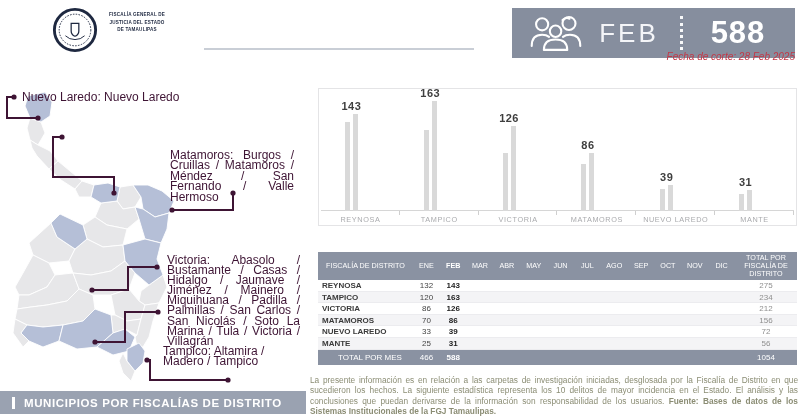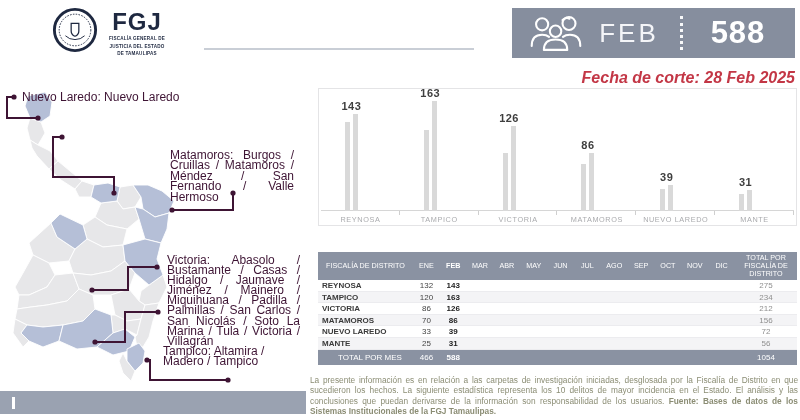--- a/index.html
+++ b/index.html
@@ -14,22 +14,22 @@
   .logo-org { font-size:4.6px; font-weight:bold; line-height:5.6px; letter-spacing:.2px; margin-top:2px; }
   .title { position:absolute; left:195px; top:17px; width:288px; text-align:center;
            font-size:20px; font-weight:bold; letter-spacing:1px; color:#1e2840; }
   .title-underline { position:absolute; left:204px; top:48px; width:270px; height:2px; background:#c9ced6; }
   .badge { position:absolute; left:512px; top:8px; width:283px; height:50px; background:#868e9e;
            display:flex; align-items:center; padding:0 18px; }
   .badge-icon { width:52px; height:40px; flex:0 0 auto; }
   .badge-month { flex:1; text-align:center; color:#f4f5f8; font-size:26px; font-weight:400; letter-spacing:3px; }
   .badge-divider { width:0; height:34px; border-left:3px dotted #fff; opacity:.95; margin:0 16px 0 4px; }
   .badge-count { color:#fff; font-size:31px; font-weight:bold; letter-spacing:1px; min-width:78px; text-align:center; }
-  .cutoff { position:absolute; left:495px; top:69px; width:300px; text-align:right;
-            font-size:16px; font-style:italic; font-weight:bold; color:#c33746; }
+  .cutoff { position:absolute; left:495px; top:51px; width:300px; text-align:right;
+            font-size:10px; font-style:italic; font-weight:normal; color:#c33746; }
 
   
   .map-svg { position:absolute; left:0; top:88px; width:310px; height:302px; }
   .map-note { position:absolute; color:#3e1434; font-size:12px; line-height:10.4px; text-align:justify; }
   .note-nuevo-laredo { left:22px; top:92px; width:170px; text-align:left; }
   .note-reynosa   { left:73px;  top:114px; width:118px; }
   .note-matamoros { left:170px; top:150px; width:124px; }
   .note-victoria  { left:167px; top:223px; width:133px; line-height:10.1px;margin-top:32px; }
   .note-mante     { left:167px; top:306px; width:131px; line-height:10.1px; }
   .note-tampico   { left:163px; top:346px; width:130px; text-align:left; }
@@ -80,21 +80,20 @@
 
 <div class="page">
 
   <svg class="seal" viewBox="0 0 48 48">
     <circle cx="24" cy="24" r="21.5" fill="none" stroke="#1e2840" stroke-width="3"></circle>
     <circle cx="24" cy="24" r="16.5" fill="none" stroke="#1e2840" stroke-width="1" stroke-dasharray="1.6,1.4"></circle>
     <path d="M20,17 h8 v8 q0,4 -4,5.5 q-4,-1.5 -4,-5.5 z" fill="none" stroke="#1e2840" stroke-width="1.3"></path>
     <path d="M14,30 q4,4 10,4 q6,0 10,-4" fill="none" stroke="#1e2840" stroke-width="1"></path>
   </svg>
   <div class="logo-text">
-    <div class="logo-acronym">FGJ</div>
     <div class="logo-org">FISCALÍA GENERAL DE</div>
     <div class="logo-org">JUSTICIA DEL ESTADO</div>
     <div class="logo-org">DE TAMAULIPAS</div>
   </div>
 
   <div class="title-underline"></div>
 
   <div class="badge">
     <svg class="badge-icon" viewBox="0 0 60 44">
       <g fill="none" stroke="#fff" stroke-width="2.4" stroke-linecap="round" stroke-linejoin="round">
@@ -172,20 +171,21 @@
     </g>
   </svg>
 
   <div class="map-note note-nuevo-laredo">Nuevo Laredo: Nuevo Laredo</div>
   <div class="map-note note-matamoros">Matamoros: Burgos / Cruillas / Matamoros / Méndez / San Fernando / Valle Hermoso</div>
   <div class="map-note note-victoria">Victoria: Abasolo / Bustamante / Casas / Hidalgo / Jaumave / Jiménez / Mainero / Miquihuana / Padilla / Palmillas / San Carlos / San Nicolás / Soto La Marina / Tula / Victoria / Villagrán</div>
   <div class="map-note note-tampico">Tampico: Altamira / Madero / Tampico</div>
 
   <div class="caption-bar">
     <div class="caption-tick"></div>
+    <div class="caption-text">MUNICIPIOS POR FISCALÍAS DE DISTRITO</div>
   </div>
 
   <div class="chart">
     <div class="baseline"></div>
     <div class="plot">
         <div class="slot">
           <div class="group">
             <div class="val-label">143</div>
             <div class="bars">
               <div class="bar" style="height: 89px; background: rgb(217, 217, 217);"></div>

